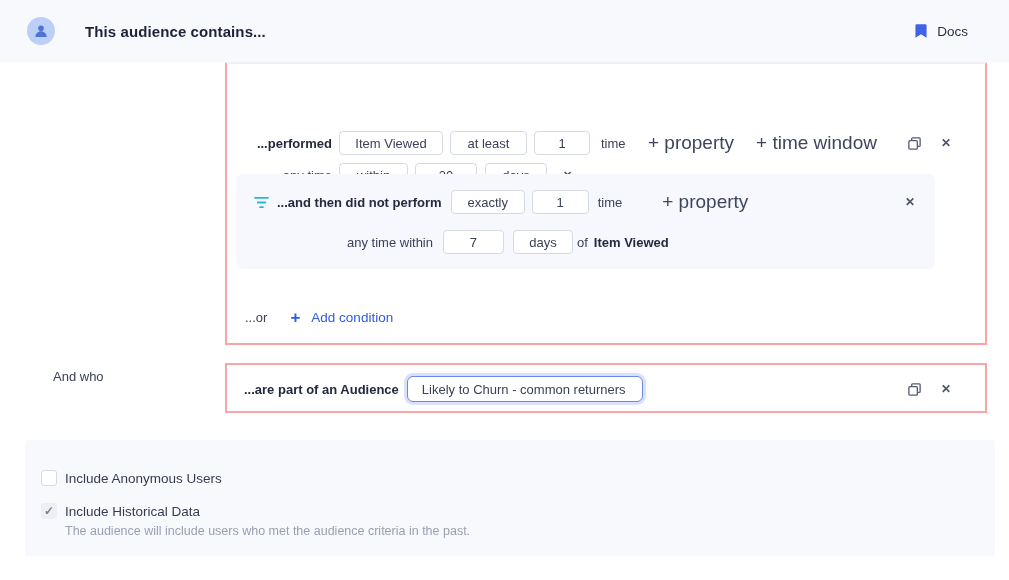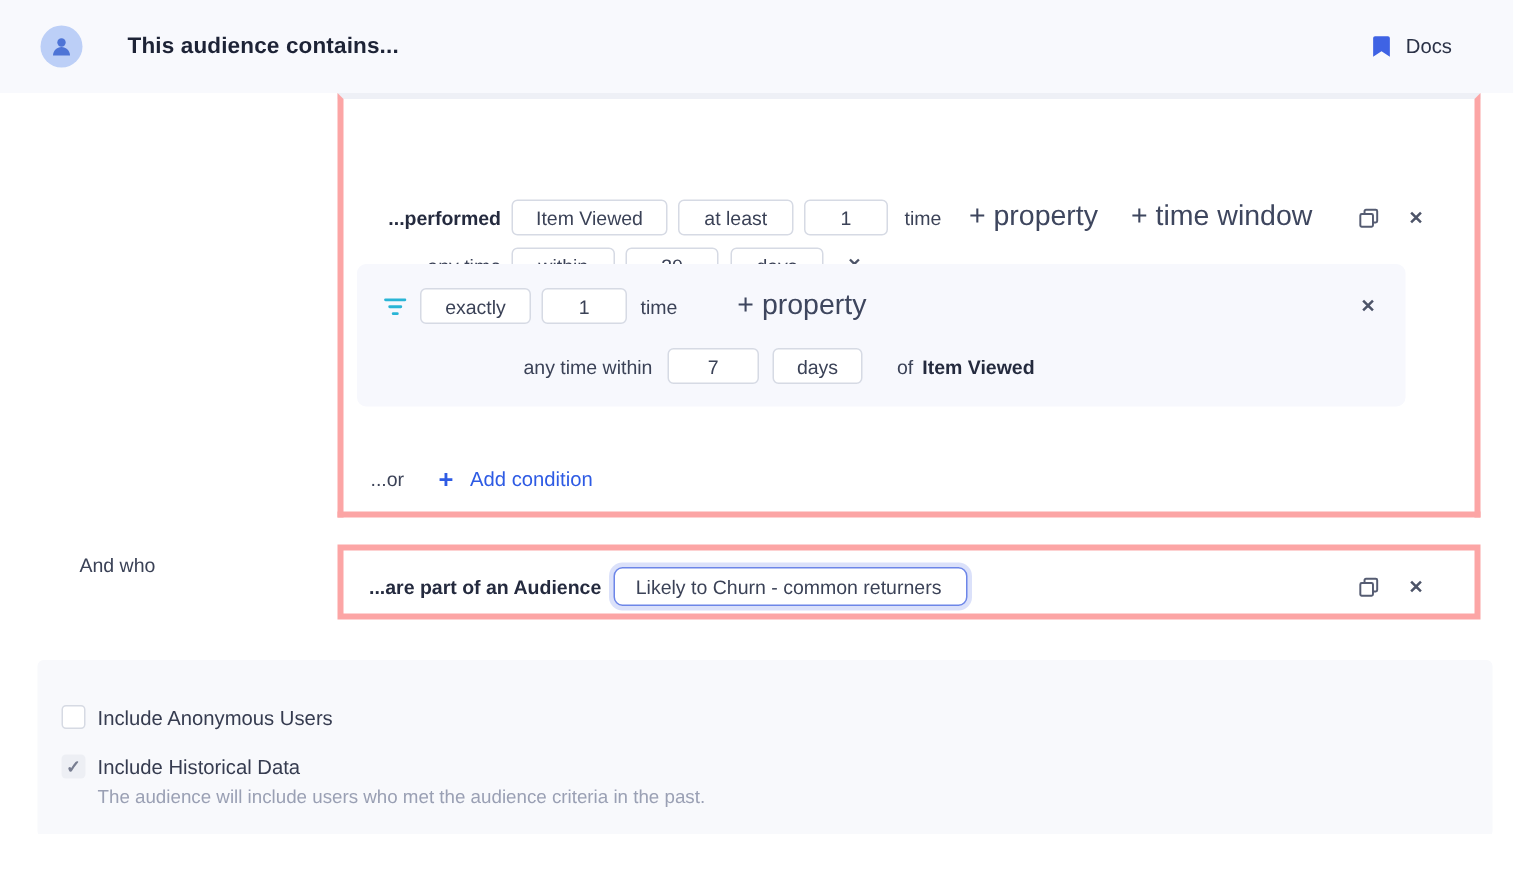--- a/index.html
+++ b/index.html
@@ -10,21 +10,21 @@
   
   .header { position:absolute; top:0; left:0; width:1009px; height:62px; background:#f8f9fd; display:flex; align-items:center; }
   .avatar { position:absolute; left:27px; top:17px; width:28px; height:28px; border-radius:50%; background:#bccff7; display:flex; align-items:center; justify-content:center; }
   .avatar svg { width:16px; height:16px; fill:#4e74d6; }
   .page-title { position:absolute; left:85px; top:50%; transform:translateY(-50%); font-size:15px; font-weight:700; color:#1d2336; letter-spacing:.1px; }
   .docs { position:absolute; right:41px; top:50%; transform:translateY(-50%); display:flex; align-items:center; gap:10px; cursor:pointer; }
   .docs svg { width:12px; height:15px; fill:#3f63e4; }
   .docs span { font-size:13.5px; color:#2b3247; }
 
   
-  .card { position:absolute; background:#fff; border:4px solid #fca5a5; }
+  .card { position:absolute; background:#fff; border:2px solid #fca5a5; }
   .card1 { left:225px; top:62px; width:762px; height:283px; border-top-color:#eef0f6; }
   .card2 { left:225px; top:363px; width:762px; height:50px; }
 
   .row { position:absolute; left:0; right:0; display:flex; align-items:center; }
   .lbl-col { width:105px; text-align:right; flex:0 0 105px; }
   .bold { font-weight:700; color:#242a3e; font-size:13px; }
   .txt { font-size:13px; color:#3b4257; }
   .muted { color:#c6ccd9; }
 
   .btn { height:24px; background:#fff; border:1px solid #d6dae4; border-radius:4px; display:flex; align-items:center; justify-content:center; padding:0 12px; font-size:13px; color:#3b4257; cursor:pointer; white-space:nowrap; }
@@ -134,31 +134,32 @@
 
     <div class="inner-box">
       <div class="inner-row" style="top:16px; height:24px; padding-left:18px; padding-right:20px;">
         <span class="filter-ic">
           <svg viewBox="0 0 16 14" stroke="#2ab5d6" stroke-width="2" stroke-linecap="round">
               <line x1="1" y1="2" x2="15" y2="2"></line>
               <line x1="4" y1="7" x2="12" y2="7"></line>
               <line x1="6.5" y1="12" x2="9.5" y2="12"></line>
             </svg>
         </span>
+        <span class="bold" style="margin-left:8px;">...and then did not perform</span>
         <div class="btn" style="margin-left:9px; width:74px;">exactly</div>
         <input class="inp" style="margin-left: 7px; width: 57px;" value="1">
         <span class="txt" style="margin-left:9px;">time</span>
         <span class="add-link" style="margin-left:40px;">+ property</span>
         <span class="x-btn" style="margin-left:auto;">✕</span>
       </div>
       <div class="inner-row" style="top:56px; height:24px; padding-left:111px;">
         <span class="txt">any time within</span>
         <input class="inp" style="margin-left: 10px; width: 61px;" value="7">
         <div class="btn" style="margin-left:9px; width:60px;">days</div>
-        <span class="txt" style="margin-left:23px;text-align:right;">of</span>
+        <span class="txt" style="margin-left:4px;text-align:right;">of</span>
         <span class="bold" style="margin-left:6px; font-size:13px;">Item Viewed</span>
       </div>
     </div>
 
     <div class="or-row">
       <span class="txt">...or</span>
       <span class="plus-glyph" style="margin-left:23px;">+</span>
       <span class="add-condition" style="margin-left:11px;">Add condition</span>
     </div>
   </div>

